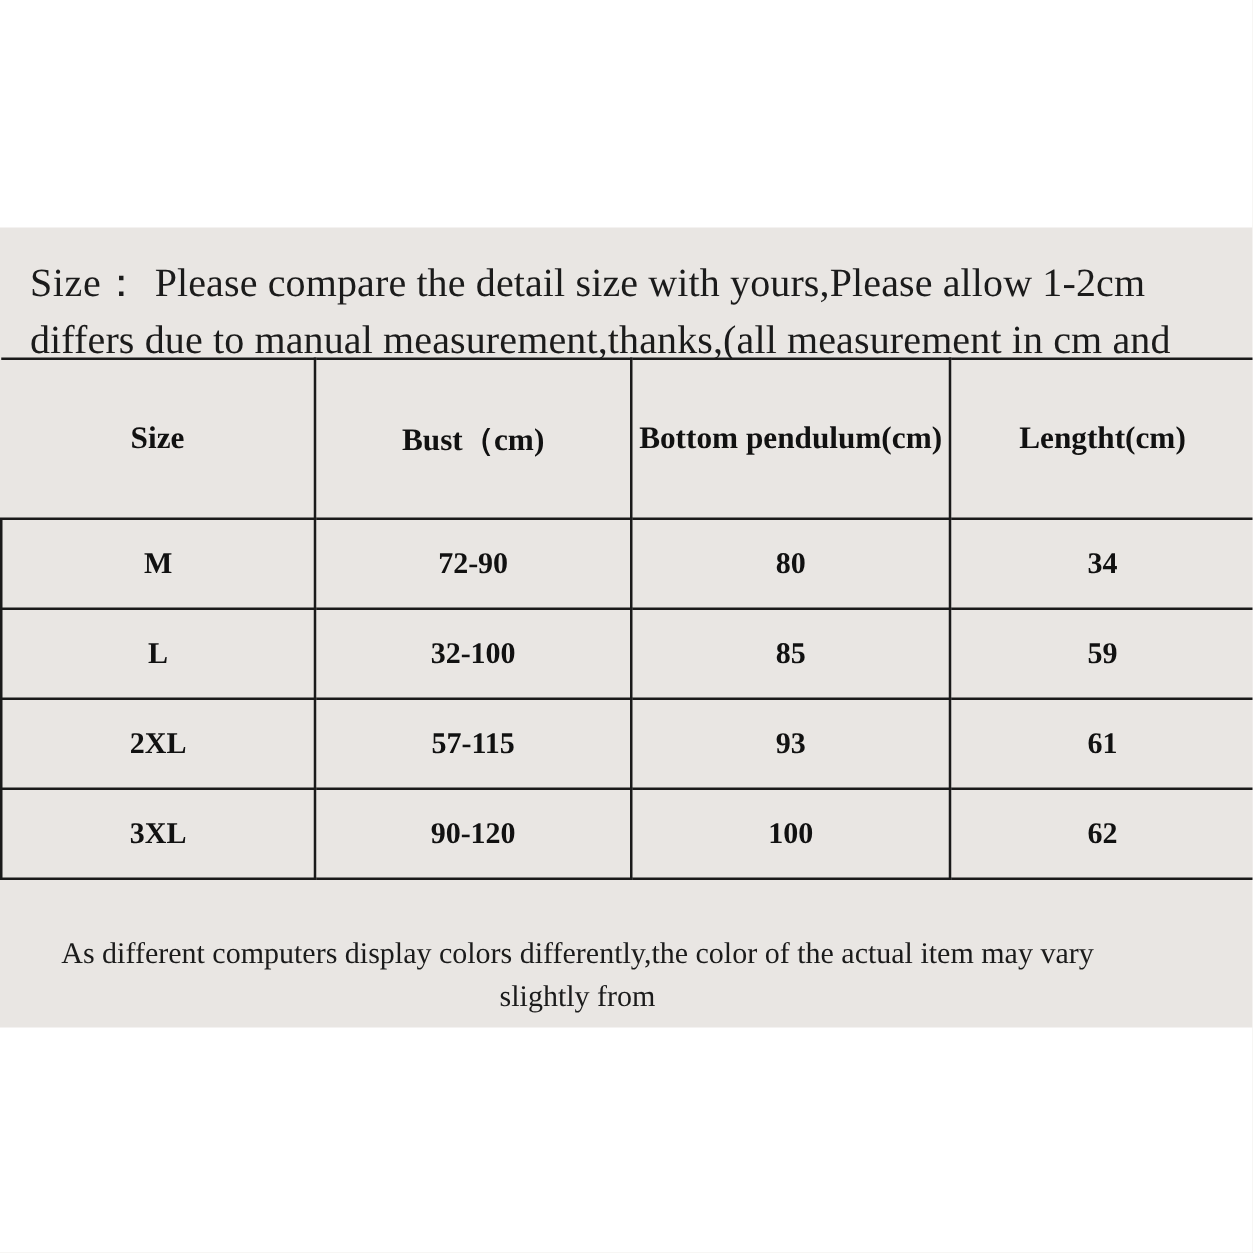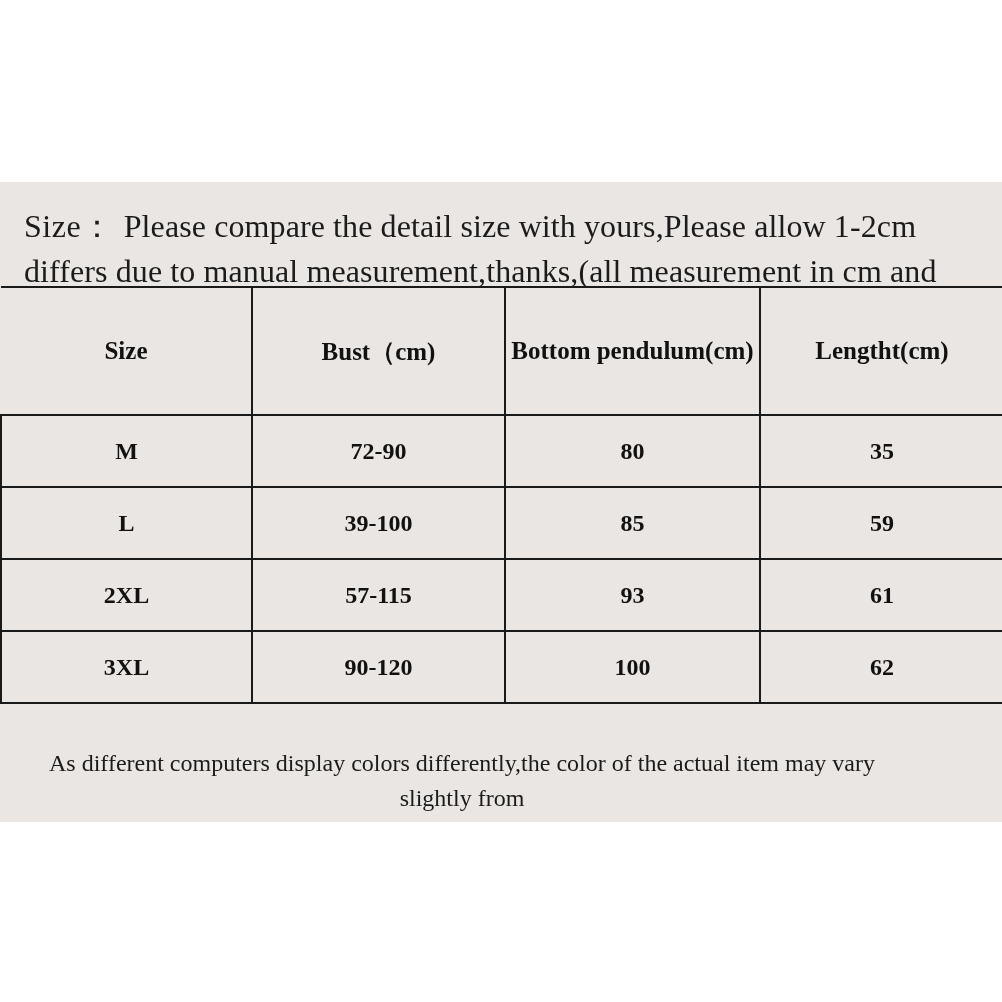--- a/index.html
+++ b/index.html
@@ -112,25 +112,25 @@
           <th>Bust（cm)</th>
           <th>Bottom pendulum(cm)</th>
           <th>Lengtht(cm)</th>
         </tr>
       </thead>
       <tbody>
         <tr>
           <td>M</td>
           <td>72-90</td>
           <td>80</td>
-          <td>35</td>
+          <td>34</td>
         </tr>
         <tr>
           <td>L</td>
-          <td>39-100</td>
+          <td>32-100</td>
           <td>85</td>
           <td>59</td>
         </tr>
         <tr>
           <td>2XL</td>
           <td>57-115</td>
           <td>93</td>
           <td>61</td>
         </tr>
         <tr>

